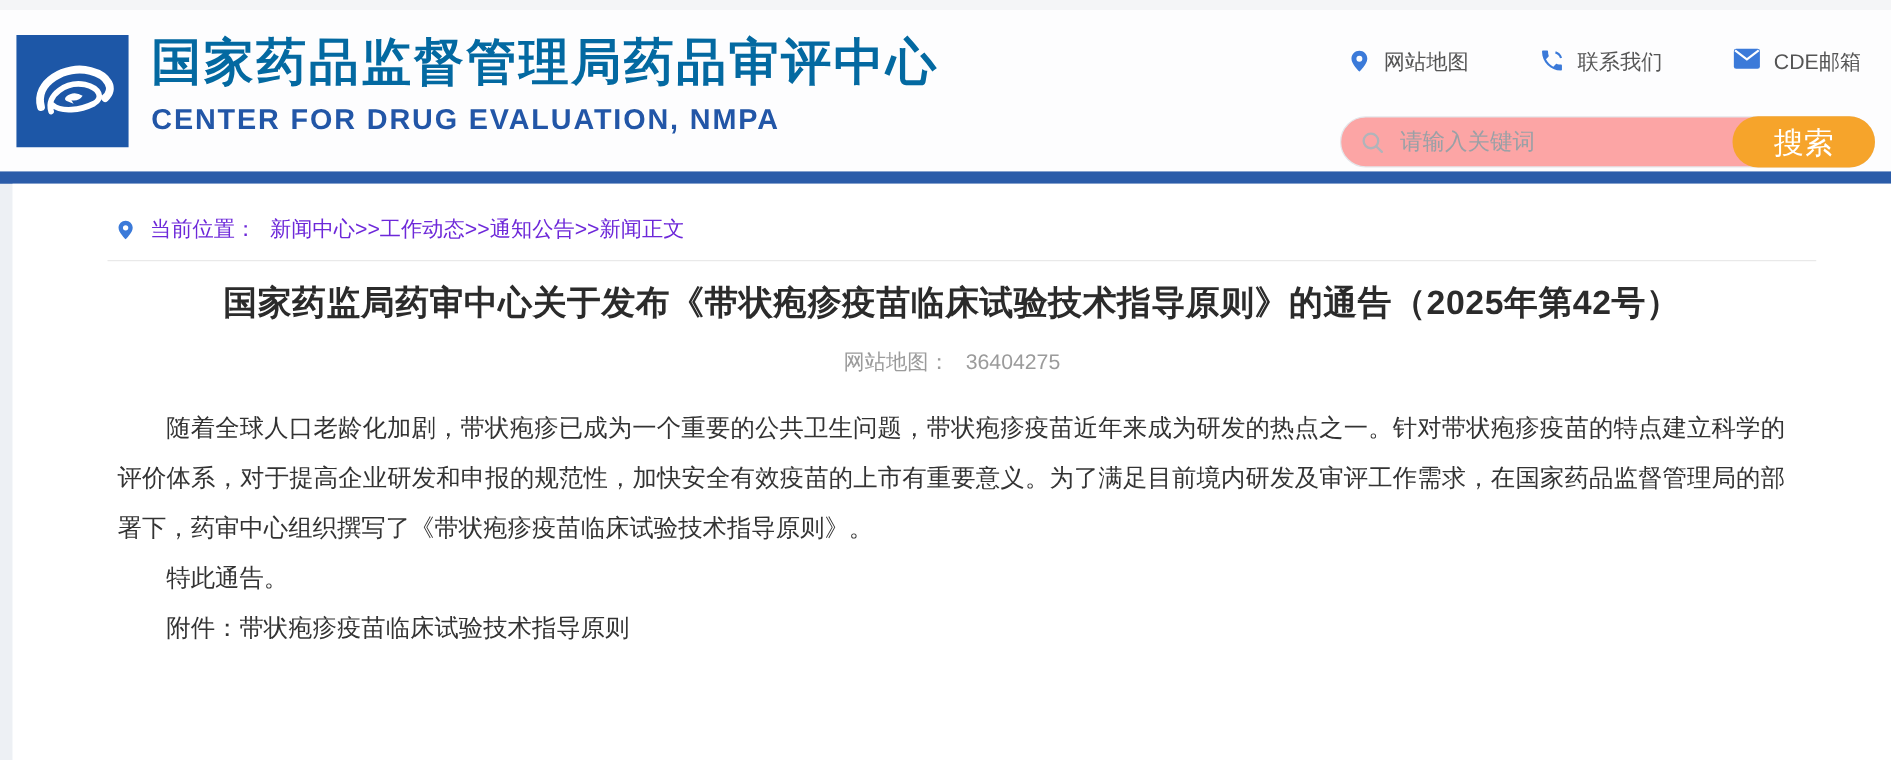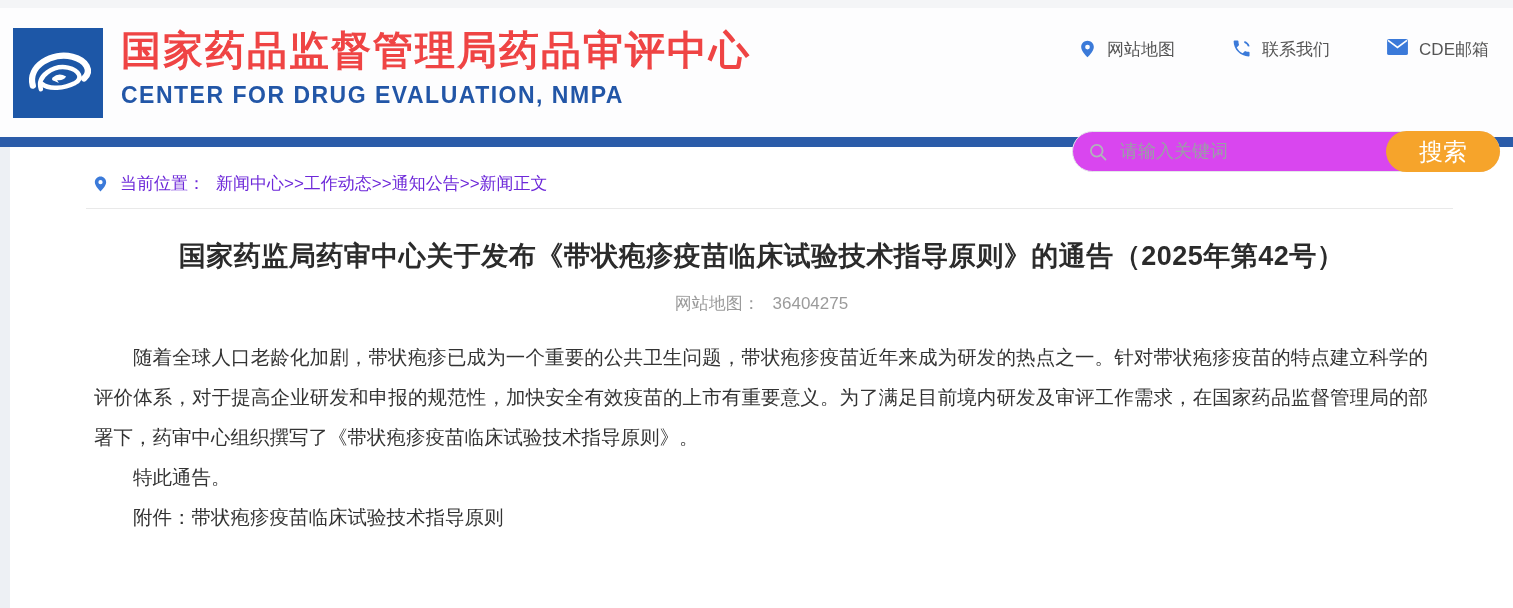--- a/index.html
+++ b/index.html
@@ -13,41 +13,41 @@
   
   .top-strip { height:8px; background:#f4f5f7; }
   .header {
     position:relative; height:129px; background:#fdfdfe;
   }
   .logo {
     position:absolute; left:13px; top:20px; width:90px; height:90px;
   }
   .site-names { position:absolute; left:121px; top:16px; }
   .site-name-cn {
-    font-size:40px; font-weight:bold; color:#ef4444; letter-spacing:2px;
+    font-size:40px; font-weight:bold; color:#0369a1; letter-spacing:2px;
     line-height:52px; white-space:nowrap;
   }
   .site-name-en {
     font-size:23px; font-weight:bold; color:#2256a7; letter-spacing:1.5px;
     margin-top:6px; white-space:nowrap;
   }
   .quick-links {
     position:absolute; top:30px; right:24px;
     display:flex; align-items:center; gap:56px;
   }
   .quick-link {
     display:flex; gap:10px;
     font-size:17px; color:#555; cursor:pointer; white-space:nowrap;
   }
   .quick-link svg { display:block; }
   .search-wrap {
     position:absolute; top:85px; right:13px;
     width:428px; height:41px;
-    background:#d946ef; border:1px solid #e4e6ea; border-radius:21px;
-    display:flex; align-items:center; padding-left:15px;margin-top:38px;
+    background:#fca5a5; border:1px solid #e4e6ea; border-radius:21px;
+    display:flex; align-items:center; padding-left:15px;
   }
   .search-wrap input {
     flex:1; border:none; outline:none; background:transparent;
     font-size:18px; color:#333; margin-left:10px;
     font-family:inherit;
   }
   .search-wrap input::placeholder { color:#9aa0a6; }
   .search-btn {
     position:absolute; right:-1px; top:-1px;
     width:114px; height:41px; border:none; border-radius:21px;
@@ -65,21 +65,21 @@
     display:flex; align-items:center; gap:11px;
     margin-left:82px; font-size:17px; color:#6d28d9;
   }
   .breadcrumb svg { display:block; }
   .breadcrumb-divider {
     margin:13px 60px 0 76px;
     border-top:1px solid #e9e9e9; height:0;
   }
   .article-title {
     text-align:center; font-size:27px; font-weight:bold; color:#2b2b2b;
-    margin-top:29px; letter-spacing:0.5px;
+    margin-top:15px; letter-spacing:0.5px;
   }
   .article-date {
     text-align:center; font-size:17px; color:#9b9b9b; margin-top:15px;
   }
   .article-body {
     margin:22px 85px 0 84px;
     font-size:19.5px; line-height:40px; color:#333;
     text-align:justify;
   }
   .article-body p { margin:0; text-indent:2em; }

